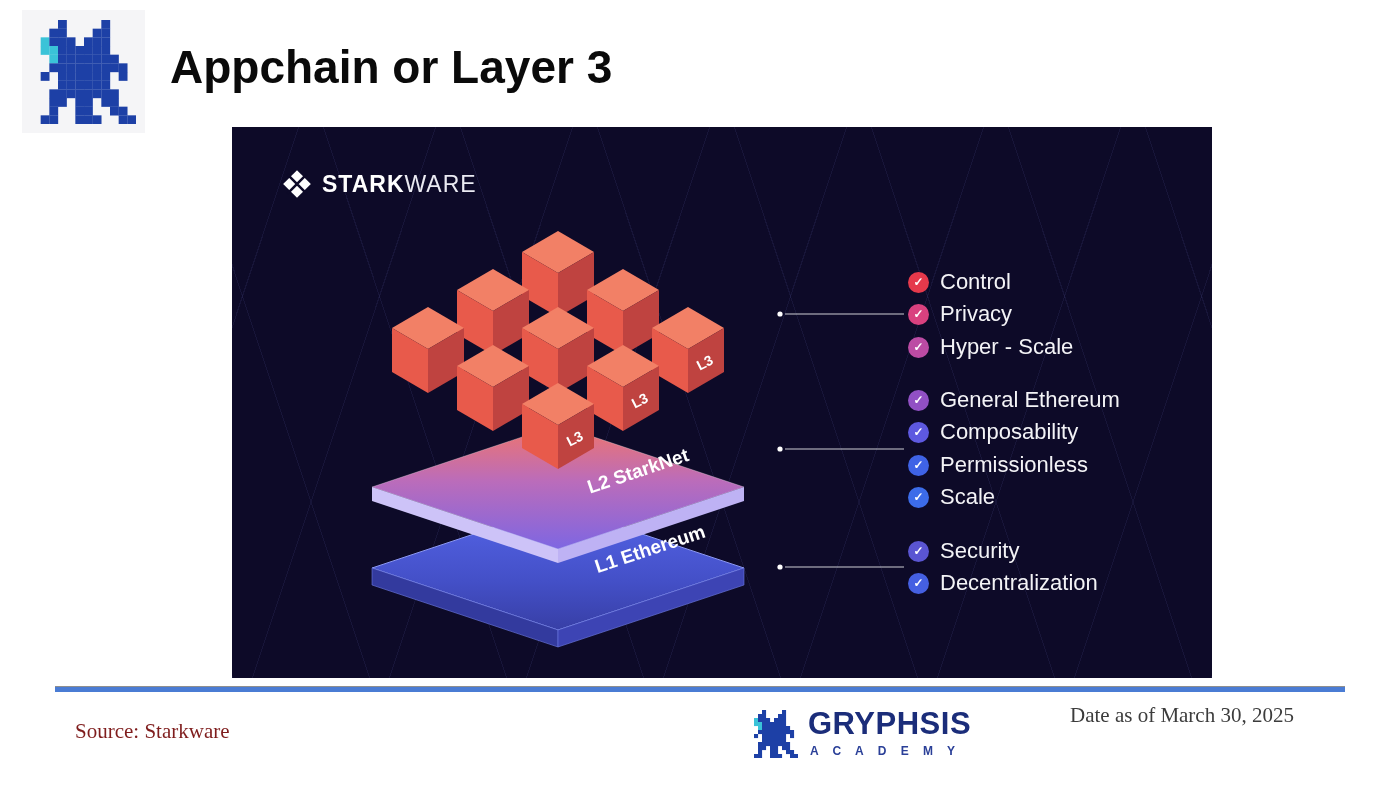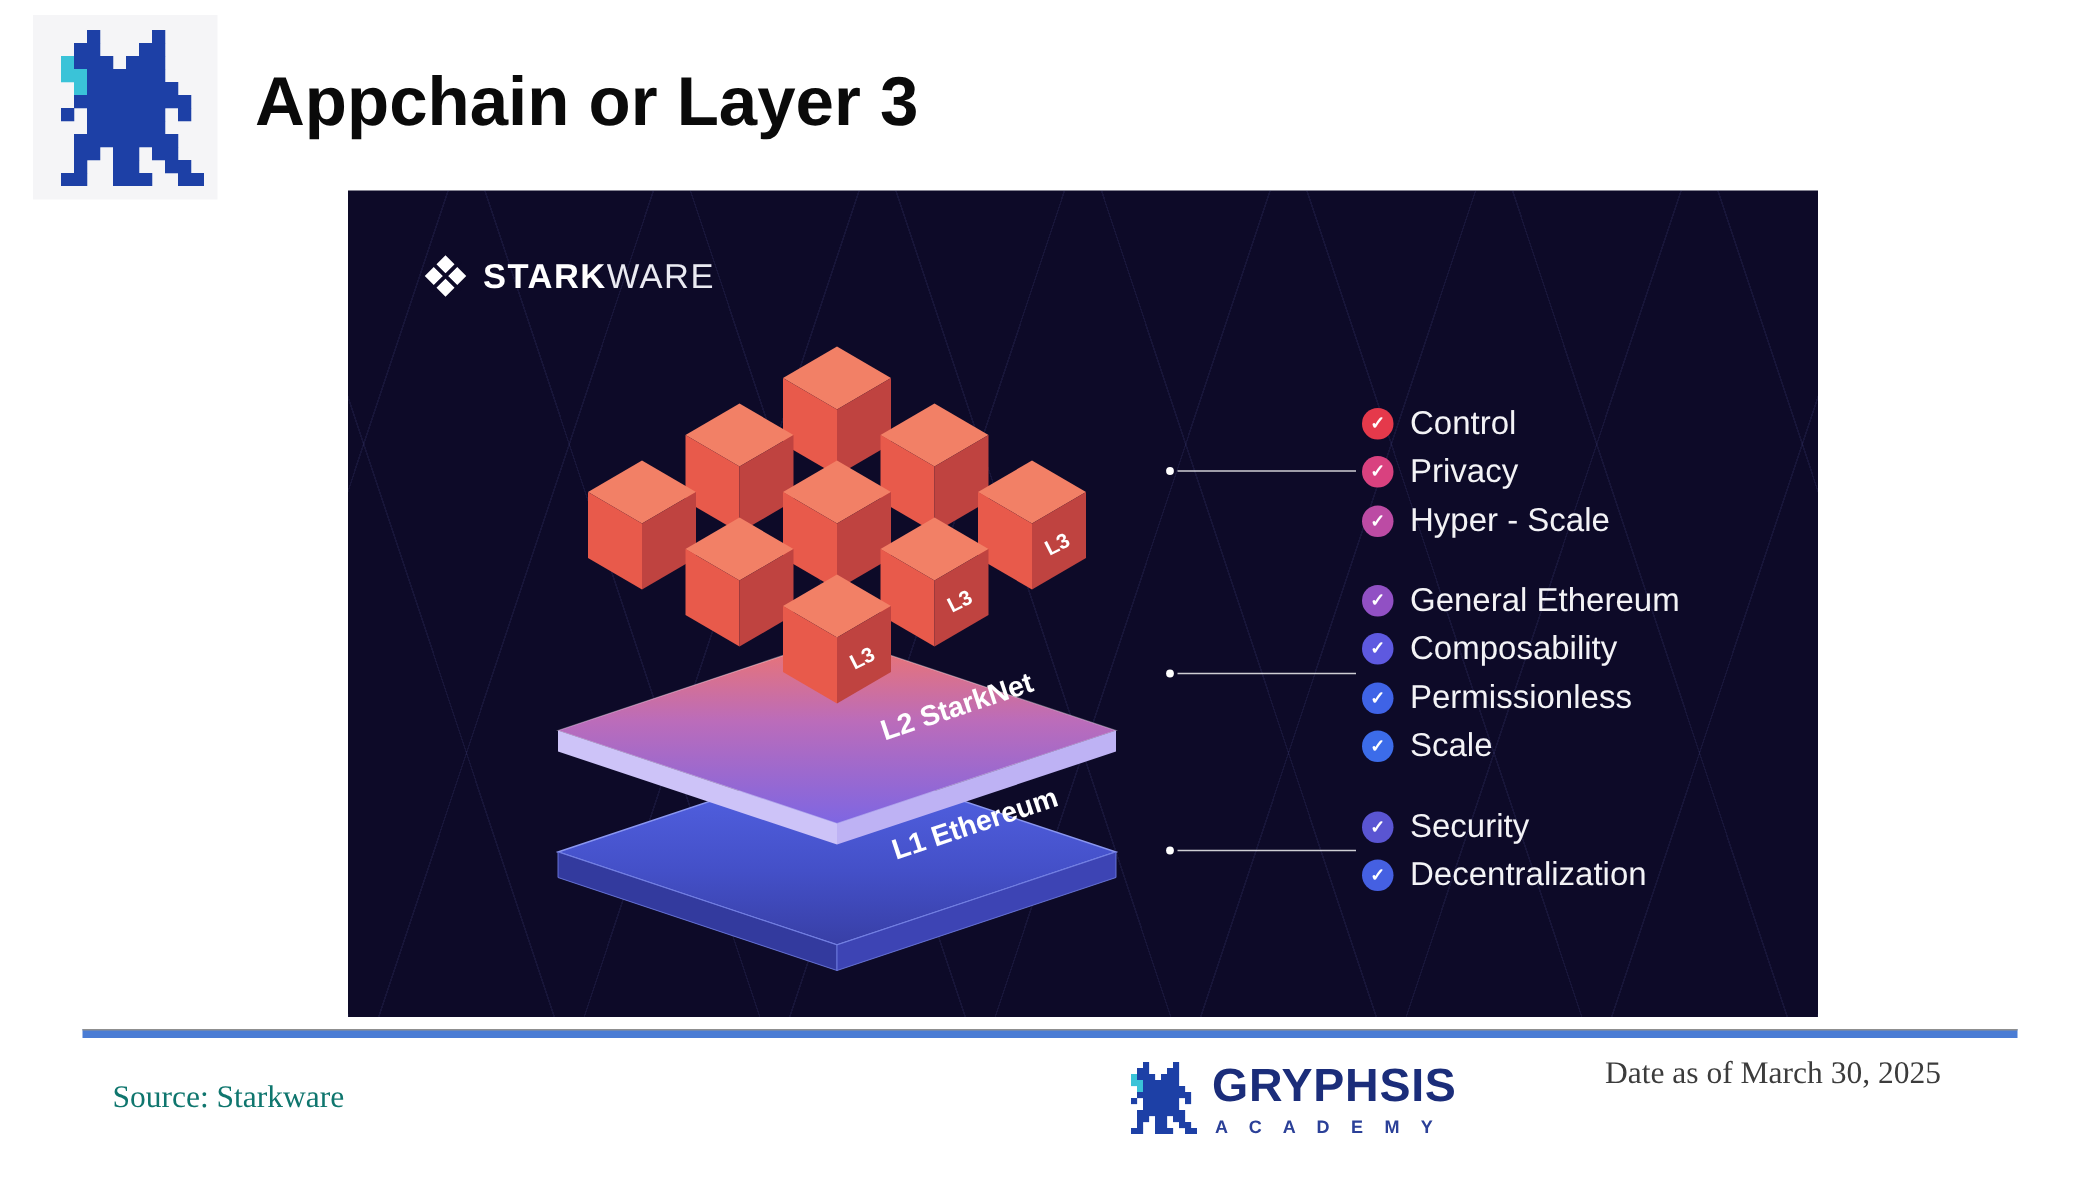--- a/index.html
+++ b/index.html
@@ -30,23 +30,23 @@
   .iso { position:absolute; left:0; top:0; width:980px; height:551px; z-index:1; }
 
   .features { position:absolute; inset:0; z-index:2; }
   .feat { position:absolute; left:676px; display:flex; align-items:center; gap:11px; height:22px; }
   .check { width:21px; height:21px; border-radius:50%; color:#ffffff; font-size:12px; font-weight:700;
            display:flex; align-items:center; justify-content:center; flex:0 0 21px; }
   .feat-label { color:#f3f3f6; font-size:22px; white-space:nowrap; }
 
   .divider { position:absolute; left:55px; top:686px; width:1290px; height:6px; background:#4a7cd4; border-top:1px solid #8f8f8f; }
 
-  .source { position:absolute; left:75px; top:719px; font-family:"Liberation Serif",serif; font-size:21px; color:#0f766e; }
-
-  .brand { position:absolute; left:750px; top:708px; display:flex; align-items:flex-start; gap:10px; }
+  .source { position:absolute; left:75px; top:719px; font-family:"Liberation Serif",serif; font-size:21px; color:#7f1d1d; }
+
+  .brand { position:absolute; left:750px; top:708px; display:flex; align-items:flex-end; gap:10px; }
   .brand svg { width:48px; height:48px; }
   .brand-name { font-size:31px; font-weight:800; color:#1b2d7a; letter-spacing:0.5px; line-height:1; }
   .brand-academy { font-size:12px; font-weight:700; color:#2b4098; letter-spacing:5.5px; margin-top:5px; margin-left:2px; }
 
   .meta { position:absolute; left:1070px; top:703px; font-family:"Liberation Serif",serif; font-size:21px; color:#3c3c3c;
           display:flex; flex-direction:column; }
 </style>
 </head>
 <body>
 

